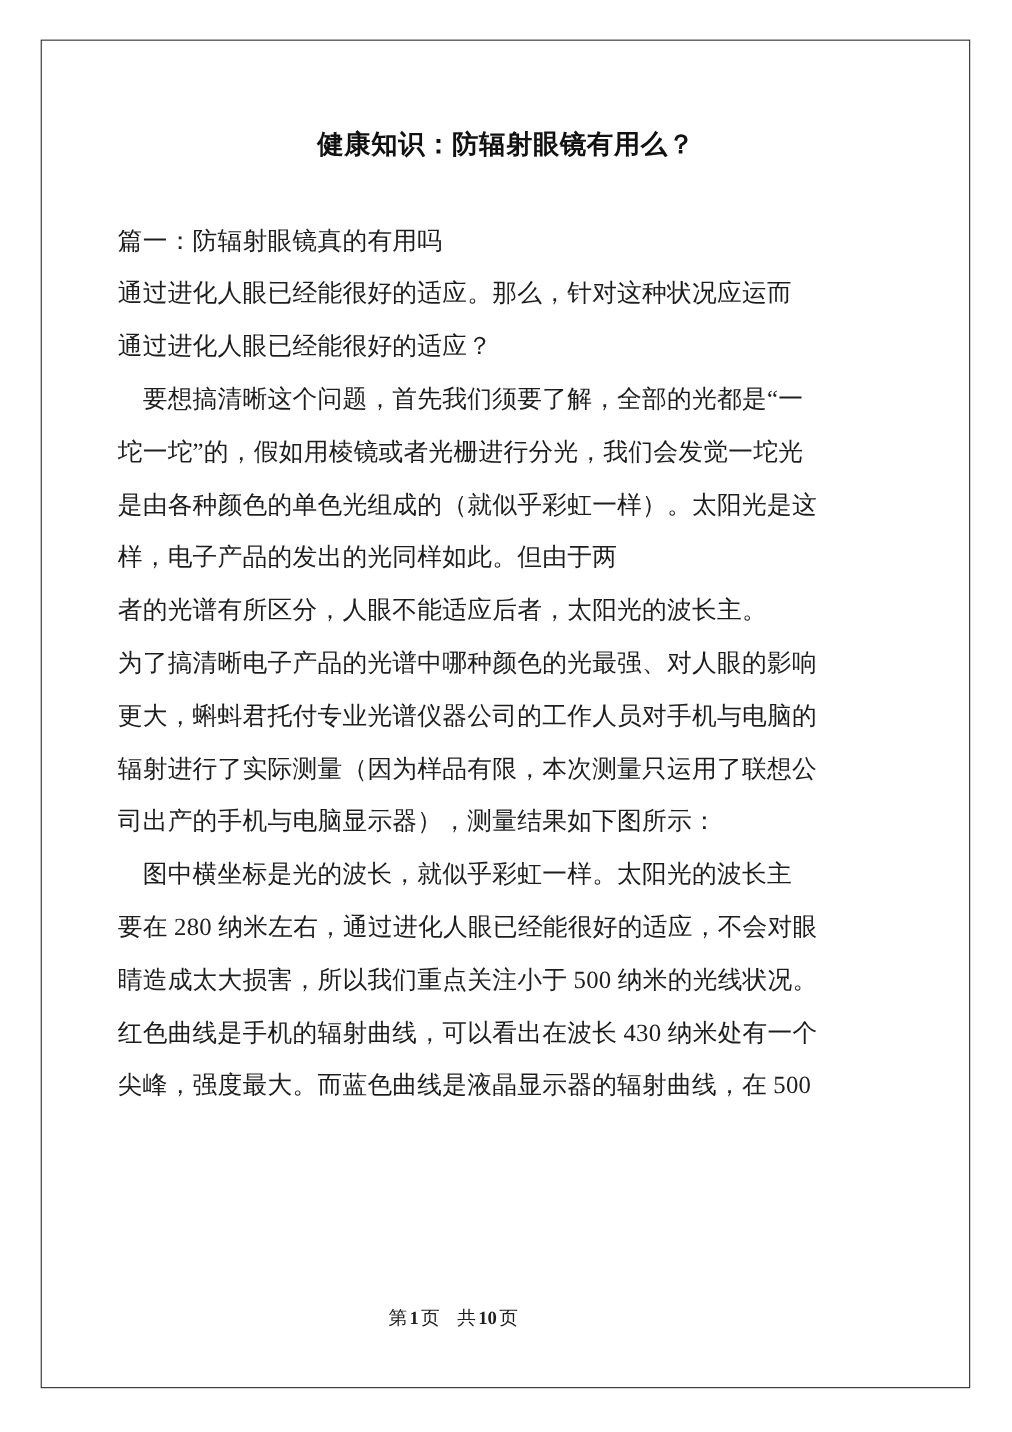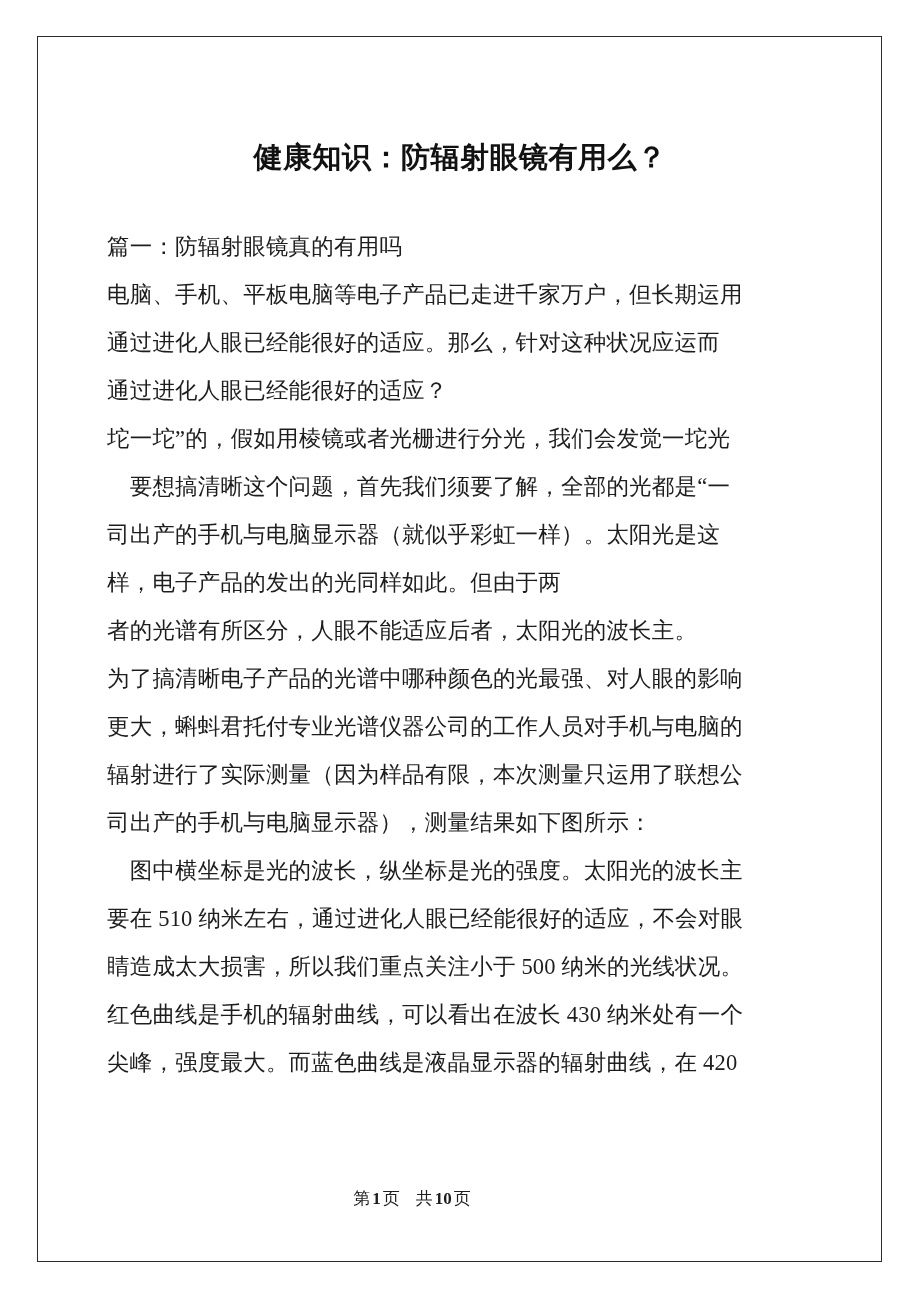--- a/index.html
+++ b/index.html
@@ -30,28 +30,28 @@
 
   
   #content {
     position: absolute;
     left: 107px;
     top: 36px;
     width: 706px;
   }
 
   #doc-title {
-    font-family: Liberation Mono, monospace;
+    font-family: Liberation Serif, serif;
     font-weight: 700;
-    font-size: 29px;
+    font-size: 24px;
     line-height: 40px;
     text-align: center;
     letter-spacing: 0.5px;
     margin: 0;
-    padding-top: 104px;
+    padding-top: 76px;
     color: #111111;
     white-space: nowrap;
   }
 
   #body-text {
     margin-top: 43px;
   }
 
   .para {
     font-size: 22.5px;
@@ -85,36 +85,35 @@
 <body>
 
 <div id="page-frame"></div>
 
 <div id="content">
 
   <h1 id="doc-title">健康知识：防辐射眼镜有用么？</h1>
 
   <div id="body-text">
     <p class="para">篇一：防辐射眼镜真的有用吗</p>
-    <p class="para">电脑、手机、平板电脑等电子产品已走进千家万户，但长期运用</p>
     <p class="para">通过进化人眼已经能很好的适应。那么，针对这种状况应运而</p>
     <p class="para">通过进化人眼已经能很好的适应？</p>
+    <p class="para">　要想搞清晰这个问题，首先我们须要了解，全部的光都是“一</p>
     <p class="para">坨一坨”的，假如用棱镜或者光栅进行分光，我们会发觉一坨光</p>
-    <p class="para">　要想搞清晰这个问题，首先我们须要了解，全部的光都是“一</p>
-    <p class="para">司出产的手机与电脑显示器（就似乎彩虹一样）。太阳光是这</p>
+    <p class="para">是由各种颜色的单色光组成的（就似乎彩虹一样）。太阳光是这</p>
     <p class="para">样，电子产品的发出的光同样如此。但由于两</p>
     <p class="para">者的光谱有所区分，人眼不能适应后者，太阳光的波长主。</p>
     <p class="para">为了搞清晰电子产品的光谱中哪种颜色的光最强、对人眼的影响</p>
     <p class="para">更大，蝌蚪君托付专业光谱仪器公司的工作人员对手机与电脑的</p>
     <p class="para">辐射进行了实际测量（因为样品有限，本次测量只运用了联想公</p>
     <p class="para">司出产的手机与电脑显示器），测量结果如下图所示：</p>
-    <p class="para">　图中横坐标是光的波长，纵坐标是光的强度。太阳光的波长主</p>
-    <p class="para">要在 510 纳米左右，通过进化人眼已经能很好的适应，不会对眼</p>
+    <p class="para">　图中横坐标是光的波长，就似乎彩虹一样。太阳光的波长主</p>
+    <p class="para">要在 280 纳米左右，通过进化人眼已经能很好的适应，不会对眼</p>
     <p class="para">睛造成太大损害，所以我们重点关注小于 500 纳米的光线状况。</p>
     <p class="para">红色曲线是手机的辐射曲线，可以看出在波长 430 纳米处有一个</p>
-    <p class="para">尖峰，强度最大。而蓝色曲线是液晶显示器的辐射曲线，在 420</p>
+    <p class="para">尖峰，强度最大。而蓝色曲线是液晶显示器的辐射曲线，在 500</p>
   </div>
 
 </div>
 
 <div id="page-footer">
   <span class="label">第</span><span class="count">1</span><span class="label">页</span><span class="gap"></span><span class="label">共</span><span class="count">10</span><span class="label">页</span>
 </div>
 
 </body></html>

